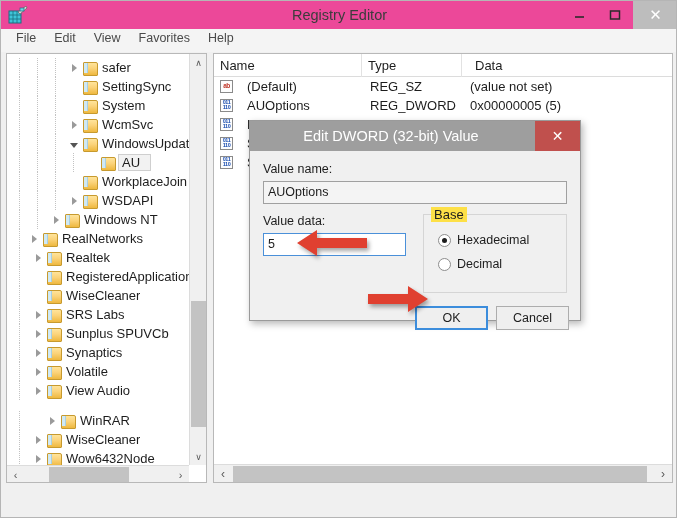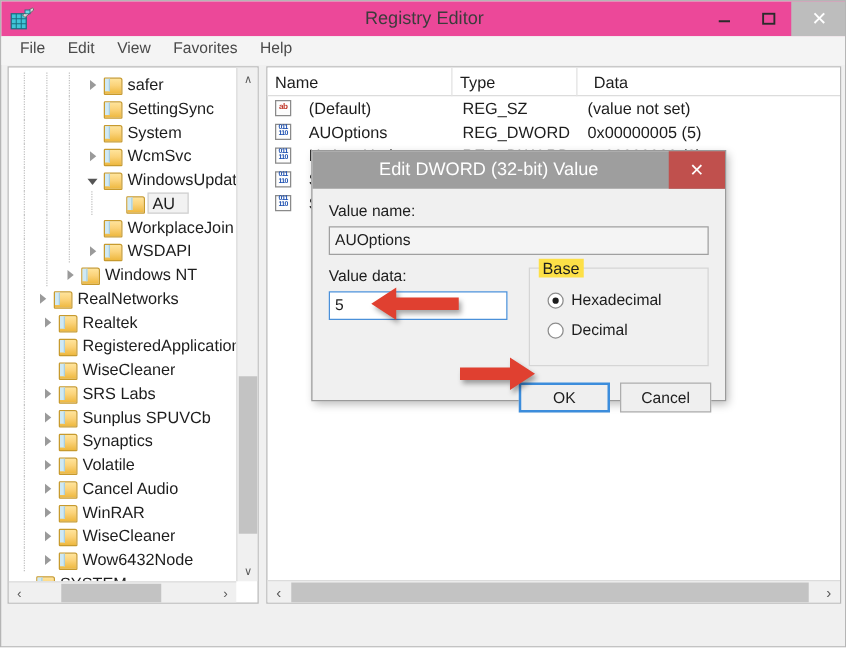--- a/index.html
+++ b/index.html
@@ -405,23 +405,23 @@
           </span>
           <span class="folder"></span>
           <span class="tlabel">Volatile</span>
         </div>
         <div class="tnode" style="padding-left: 24px; margin-top: 0px;">
           <div class="guide" style="left: 12px;"></div>
           <span class="twist">
             <span class="tw-closed"></span>
           </span>
           <span class="folder"></span>
-          <span class="tlabel">Cancel Audio</span>
-        </div>
-        <div class="tnode" style="padding-left: 24px; margin-top: 0px;">
+          <span class="tlabel">View Audio</span>
+        </div>
+        <div class="tnode" style="padding-left: 38px; margin-top: 11px;">
           <div class="guide" style="left: 12px;"></div>
           <span class="twist">
             <span class="tw-closed"></span>
           </span>
           <span class="folder"></span>
           <span class="tlabel">WinRAR</span>
         </div>
         <div class="tnode" style="padding-left: 24px; margin-top: 0px;">
           <div class="guide" style="left: 12px;"></div>
           <span class="twist">

